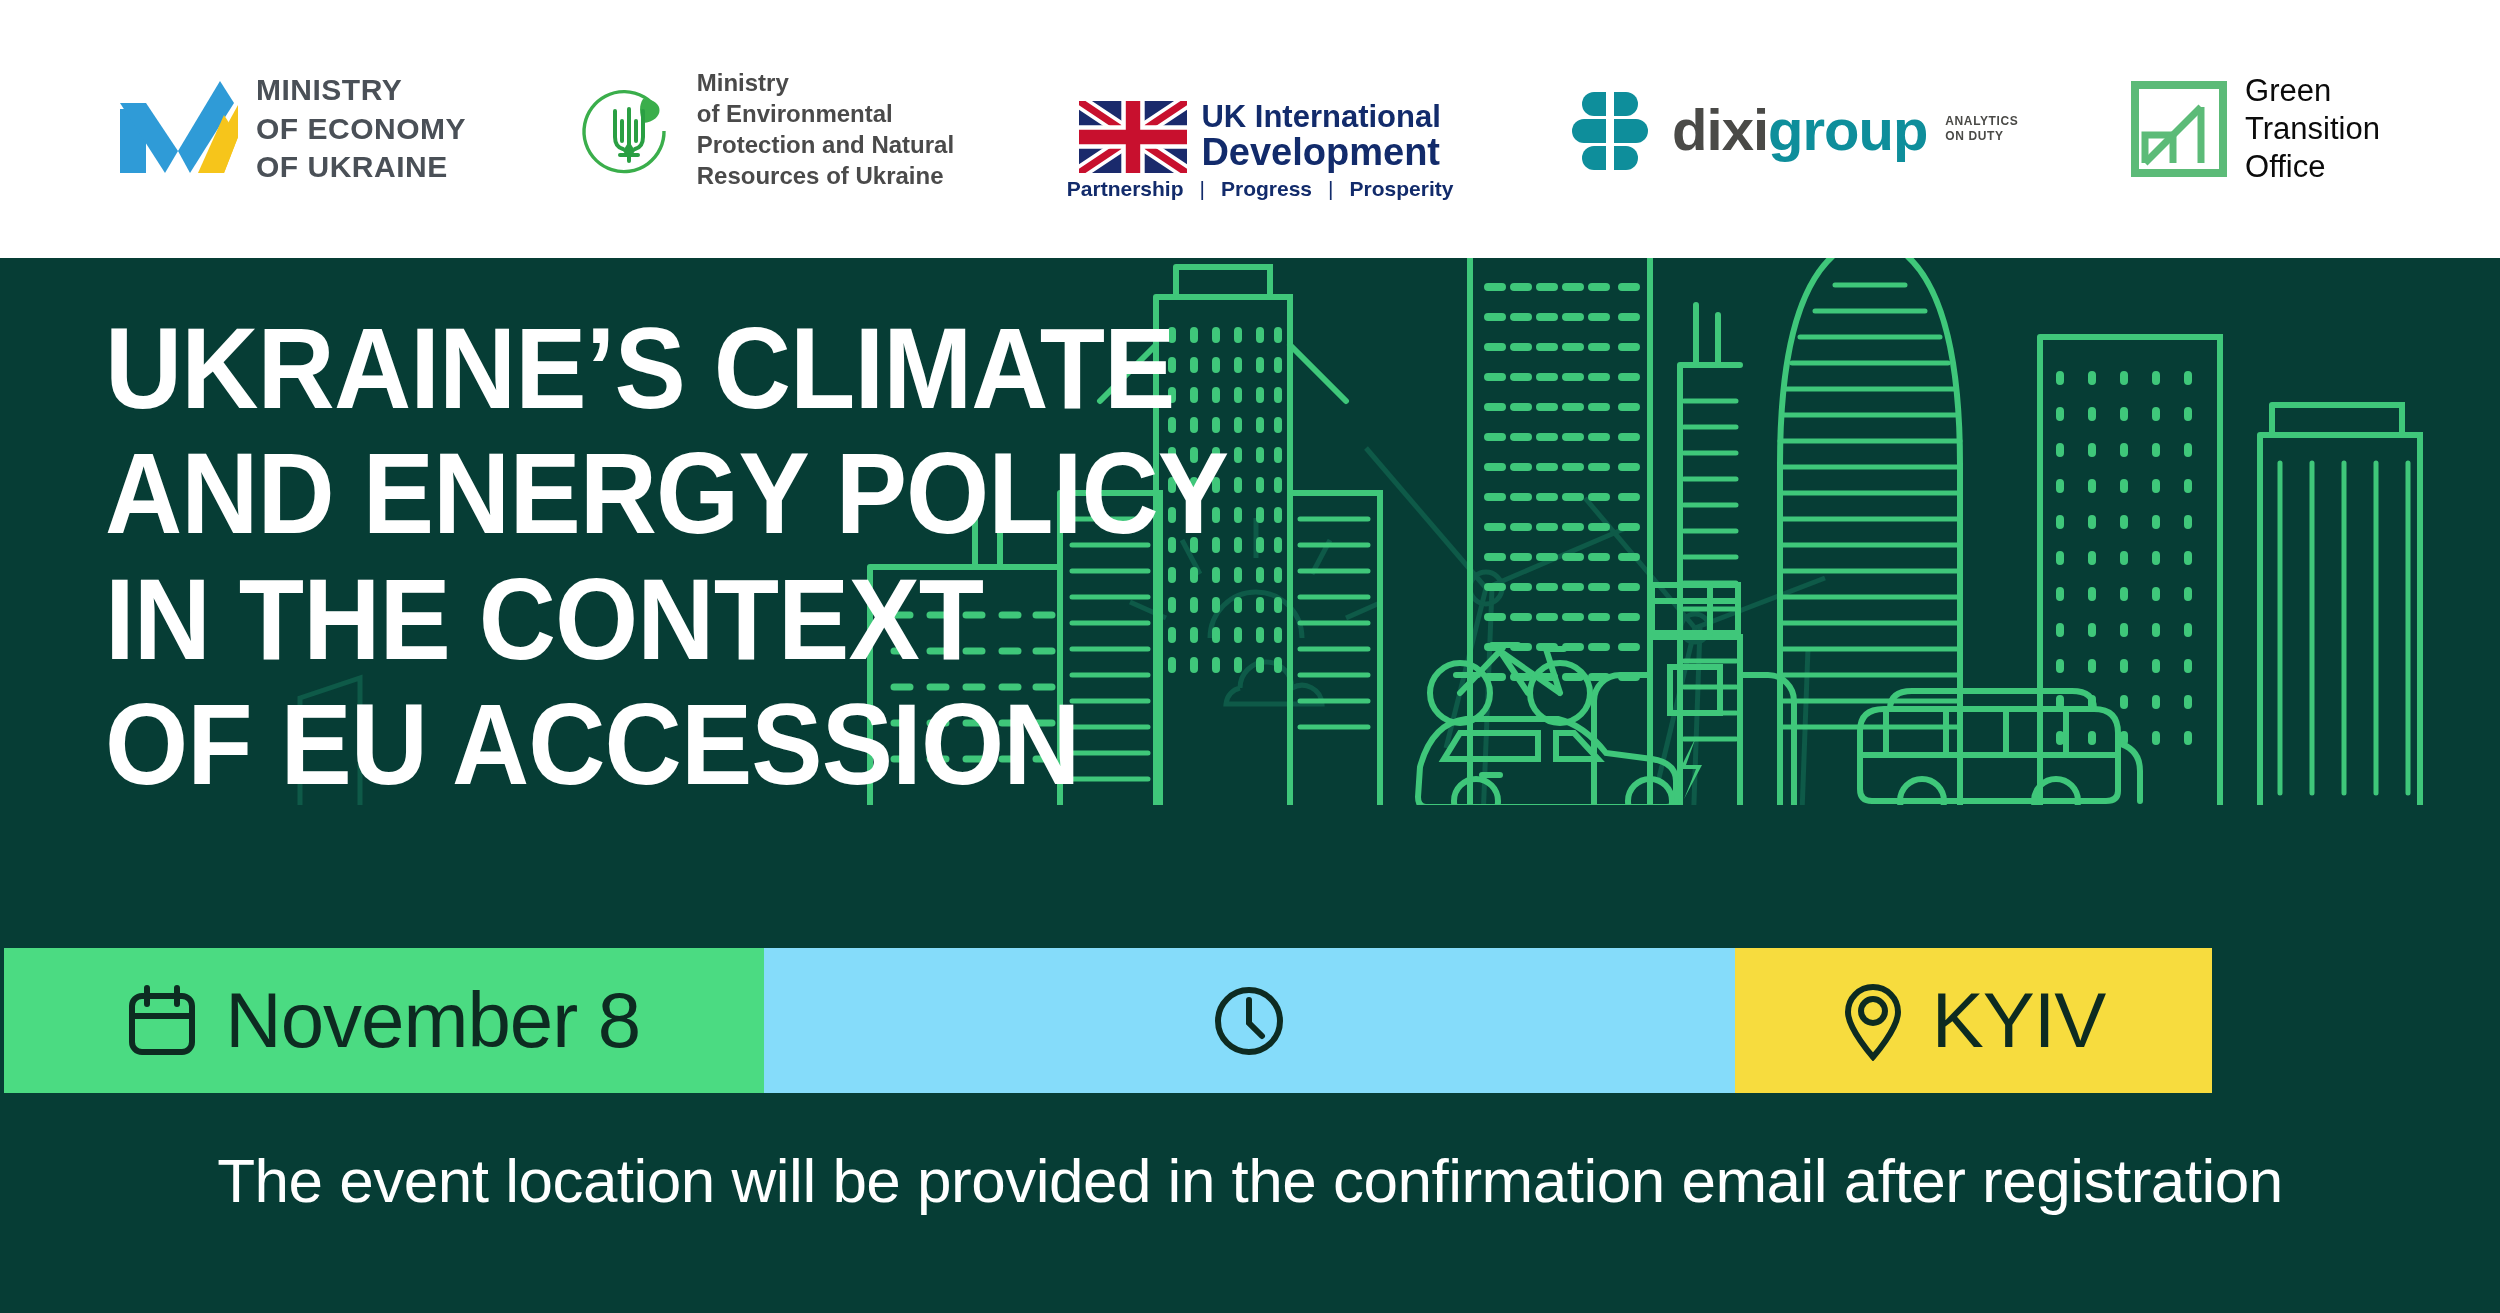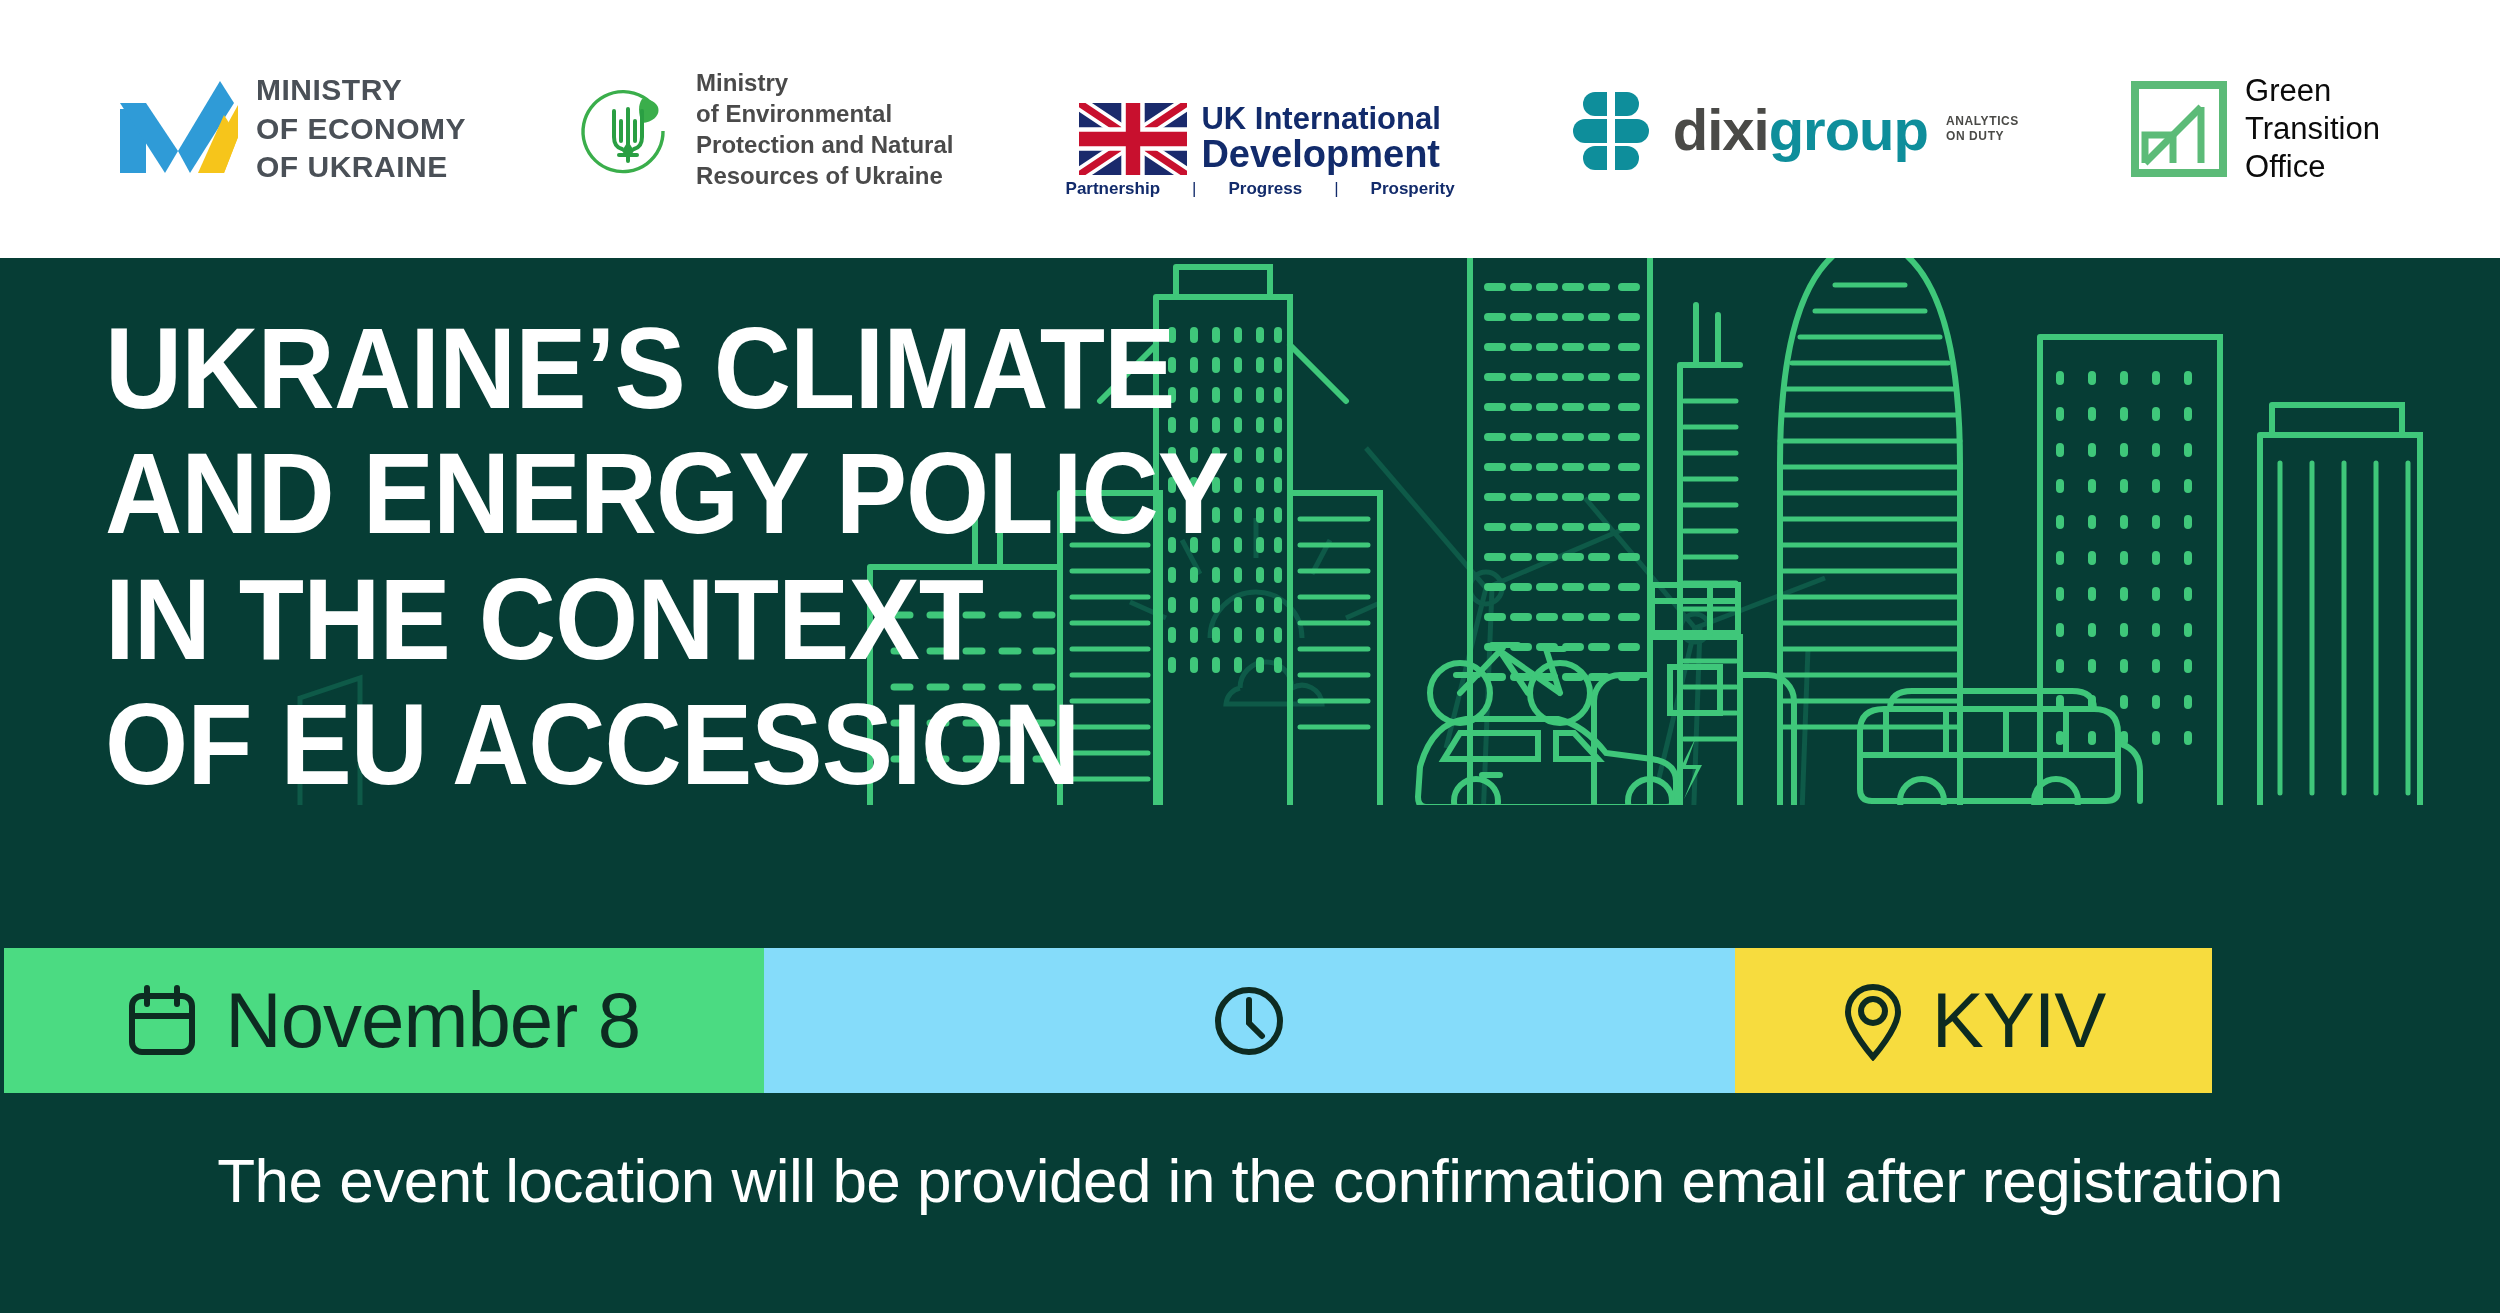--- a/index.html
+++ b/index.html
@@ -15,21 +15,21 @@
   
   .moe-text{font-weight:bold;font-size:30px;line-height:1.28;color:#4A5057;letter-spacing:.5px;}
   
   .env-text{font-weight:bold;font-size:24px;line-height:1.3;color:#4A4A4A;}
   
   .uk-wrap{display:flex;flex-direction:column;gap:4px;margin-top:44px;}
   .uk-top{display:flex;align-items:center;gap:14px;}
   .uk-title{font-weight:bold;color:#122B6B;line-height:1.05;}
   .uk-l1{font-size:31px;}
   .uk-l2{font-size:38px;}
-  .uk-tag{display:flex;gap:32px;font-size:17px;color:#122B6B;font-weight:bold;}
+  .uk-tag{display:flex;gap:16px;font-size:21px;color:#122B6B;font-weight:bold;}
   .uk-tag .sep{font-weight:normal;}
   
   .dixi-word{font-size:58px;font-weight:bold;letter-spacing:-1px;}
   .dixi-a{color:#4A4A47;}
   .dixi-b{color:#0E8E9B;}
   .dixi-tag{font-size:12px;font-weight:bold;color:#4A4A47;line-height:1.25;letter-spacing:.6px;}
   
   .gto-text{font-size:31px;line-height:1.22;color:#0B0B0B;}
 
   

